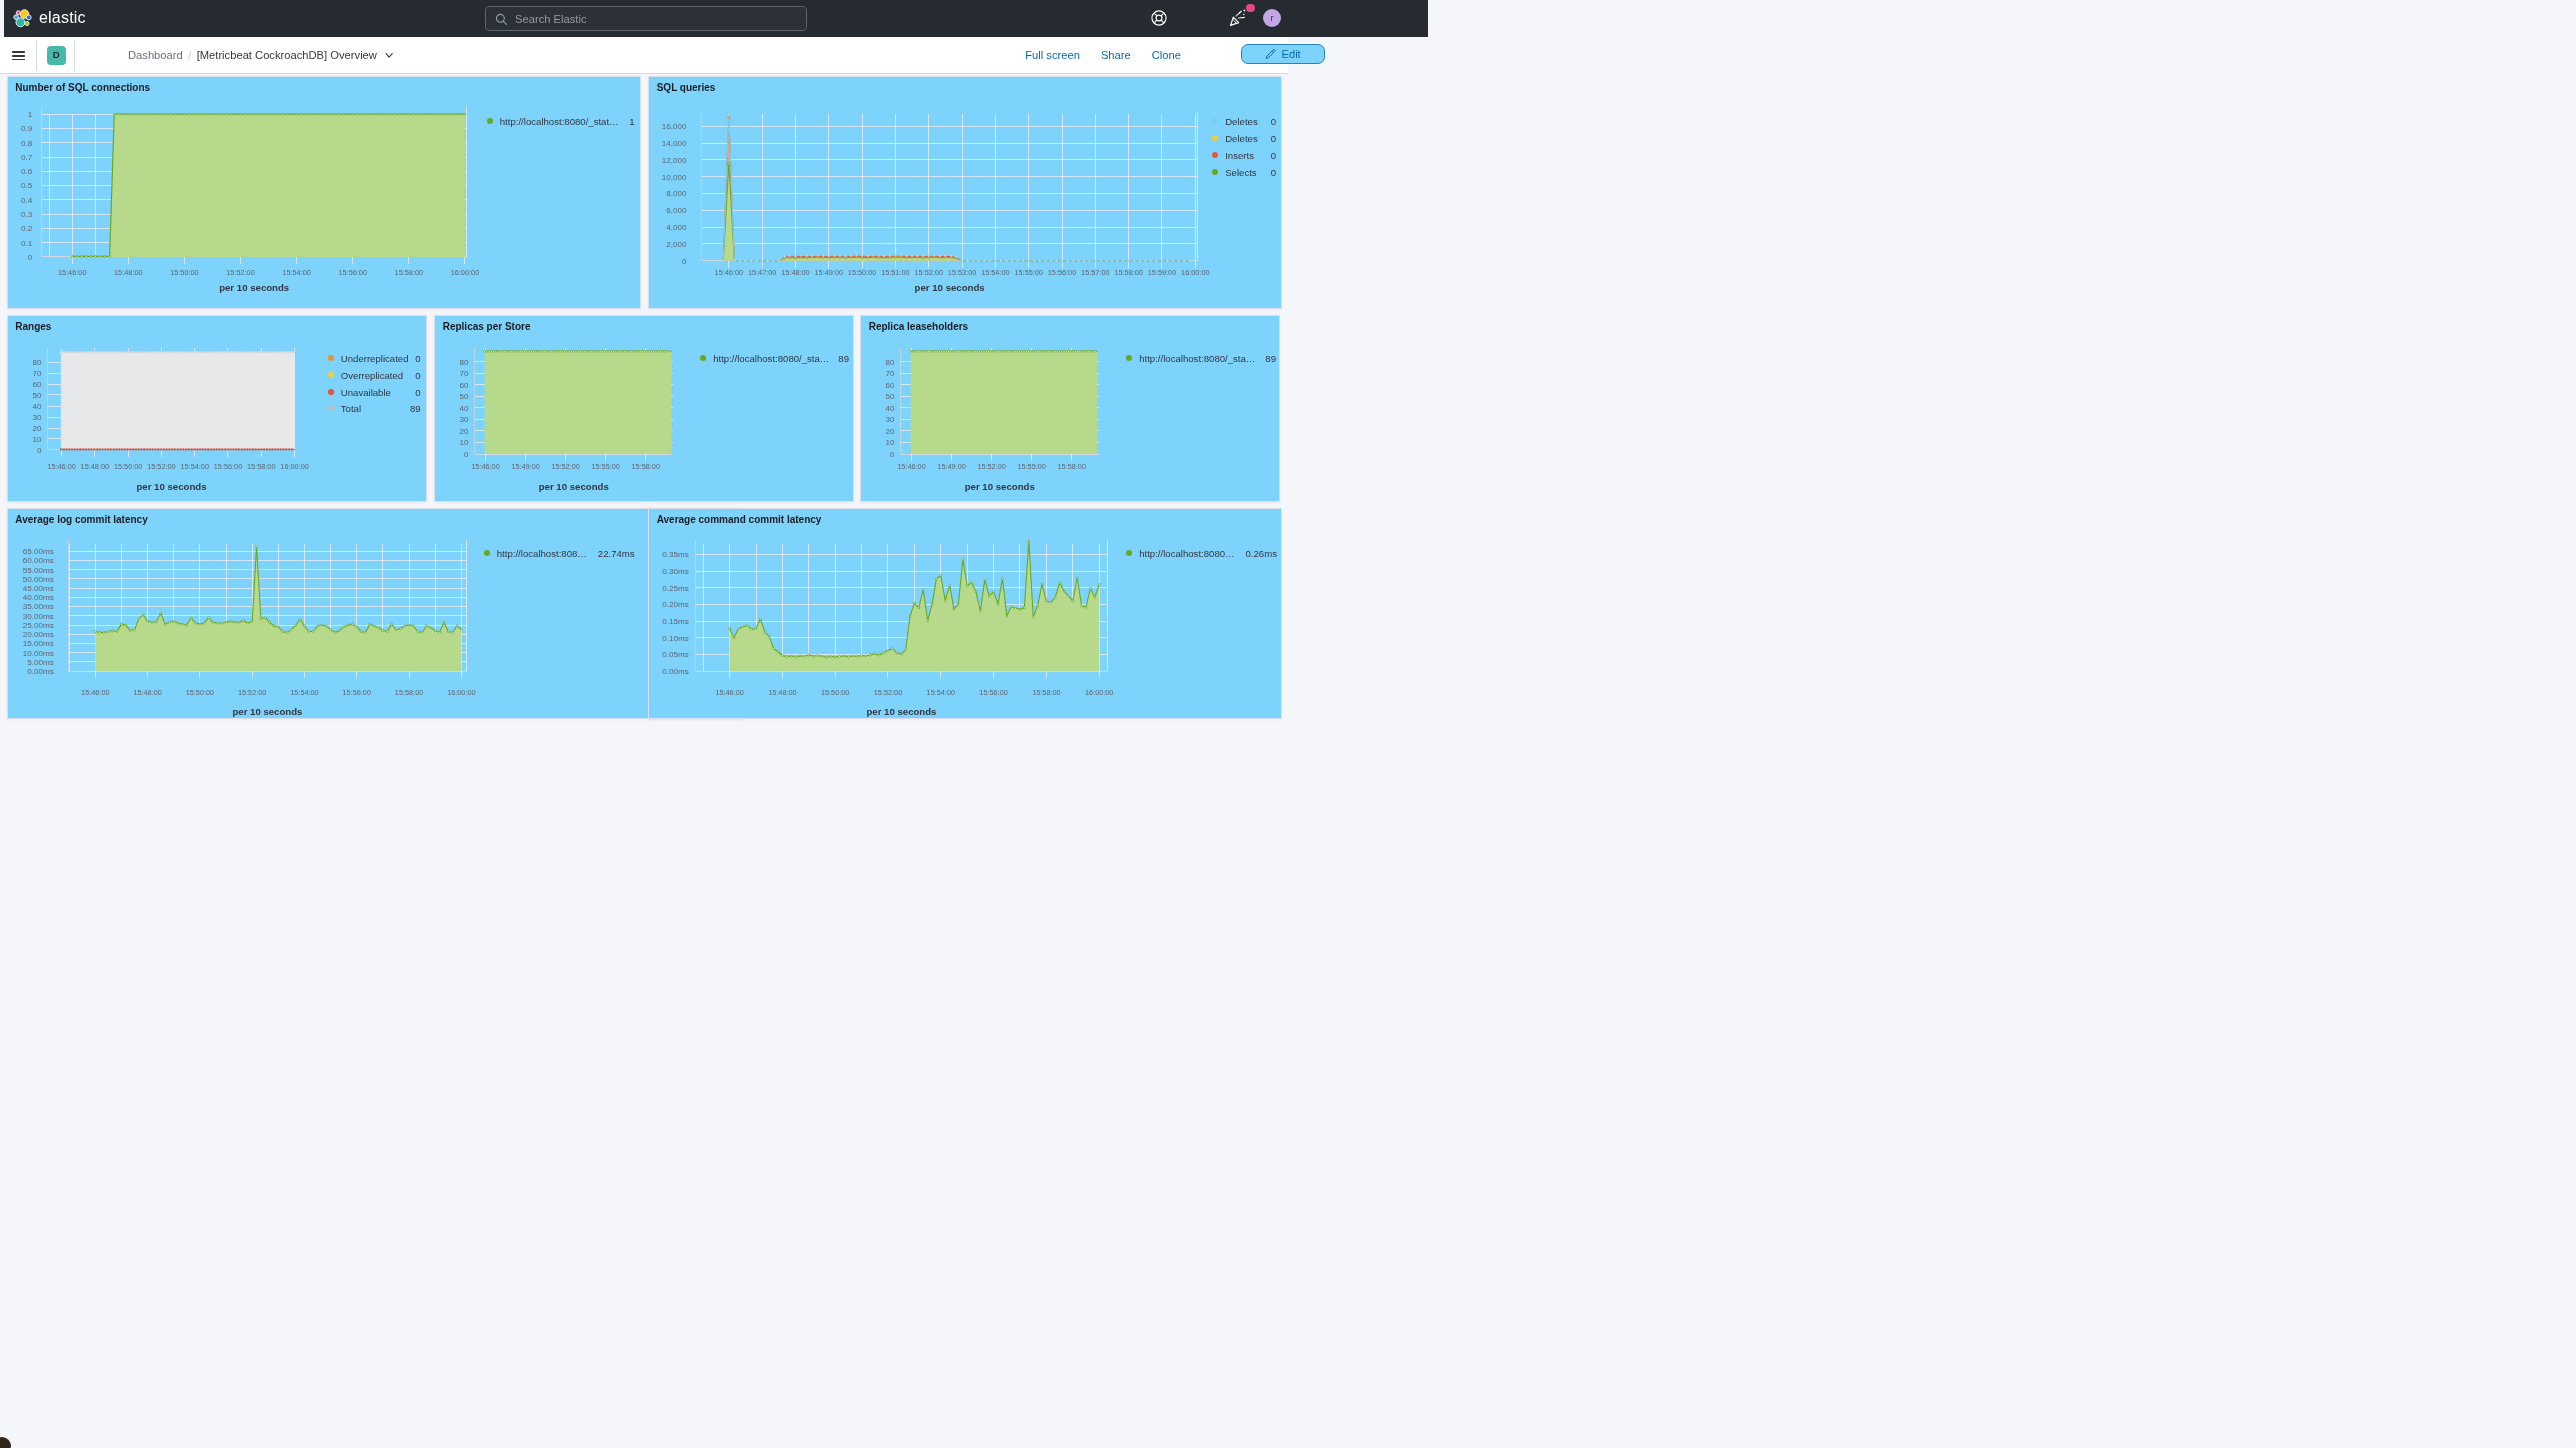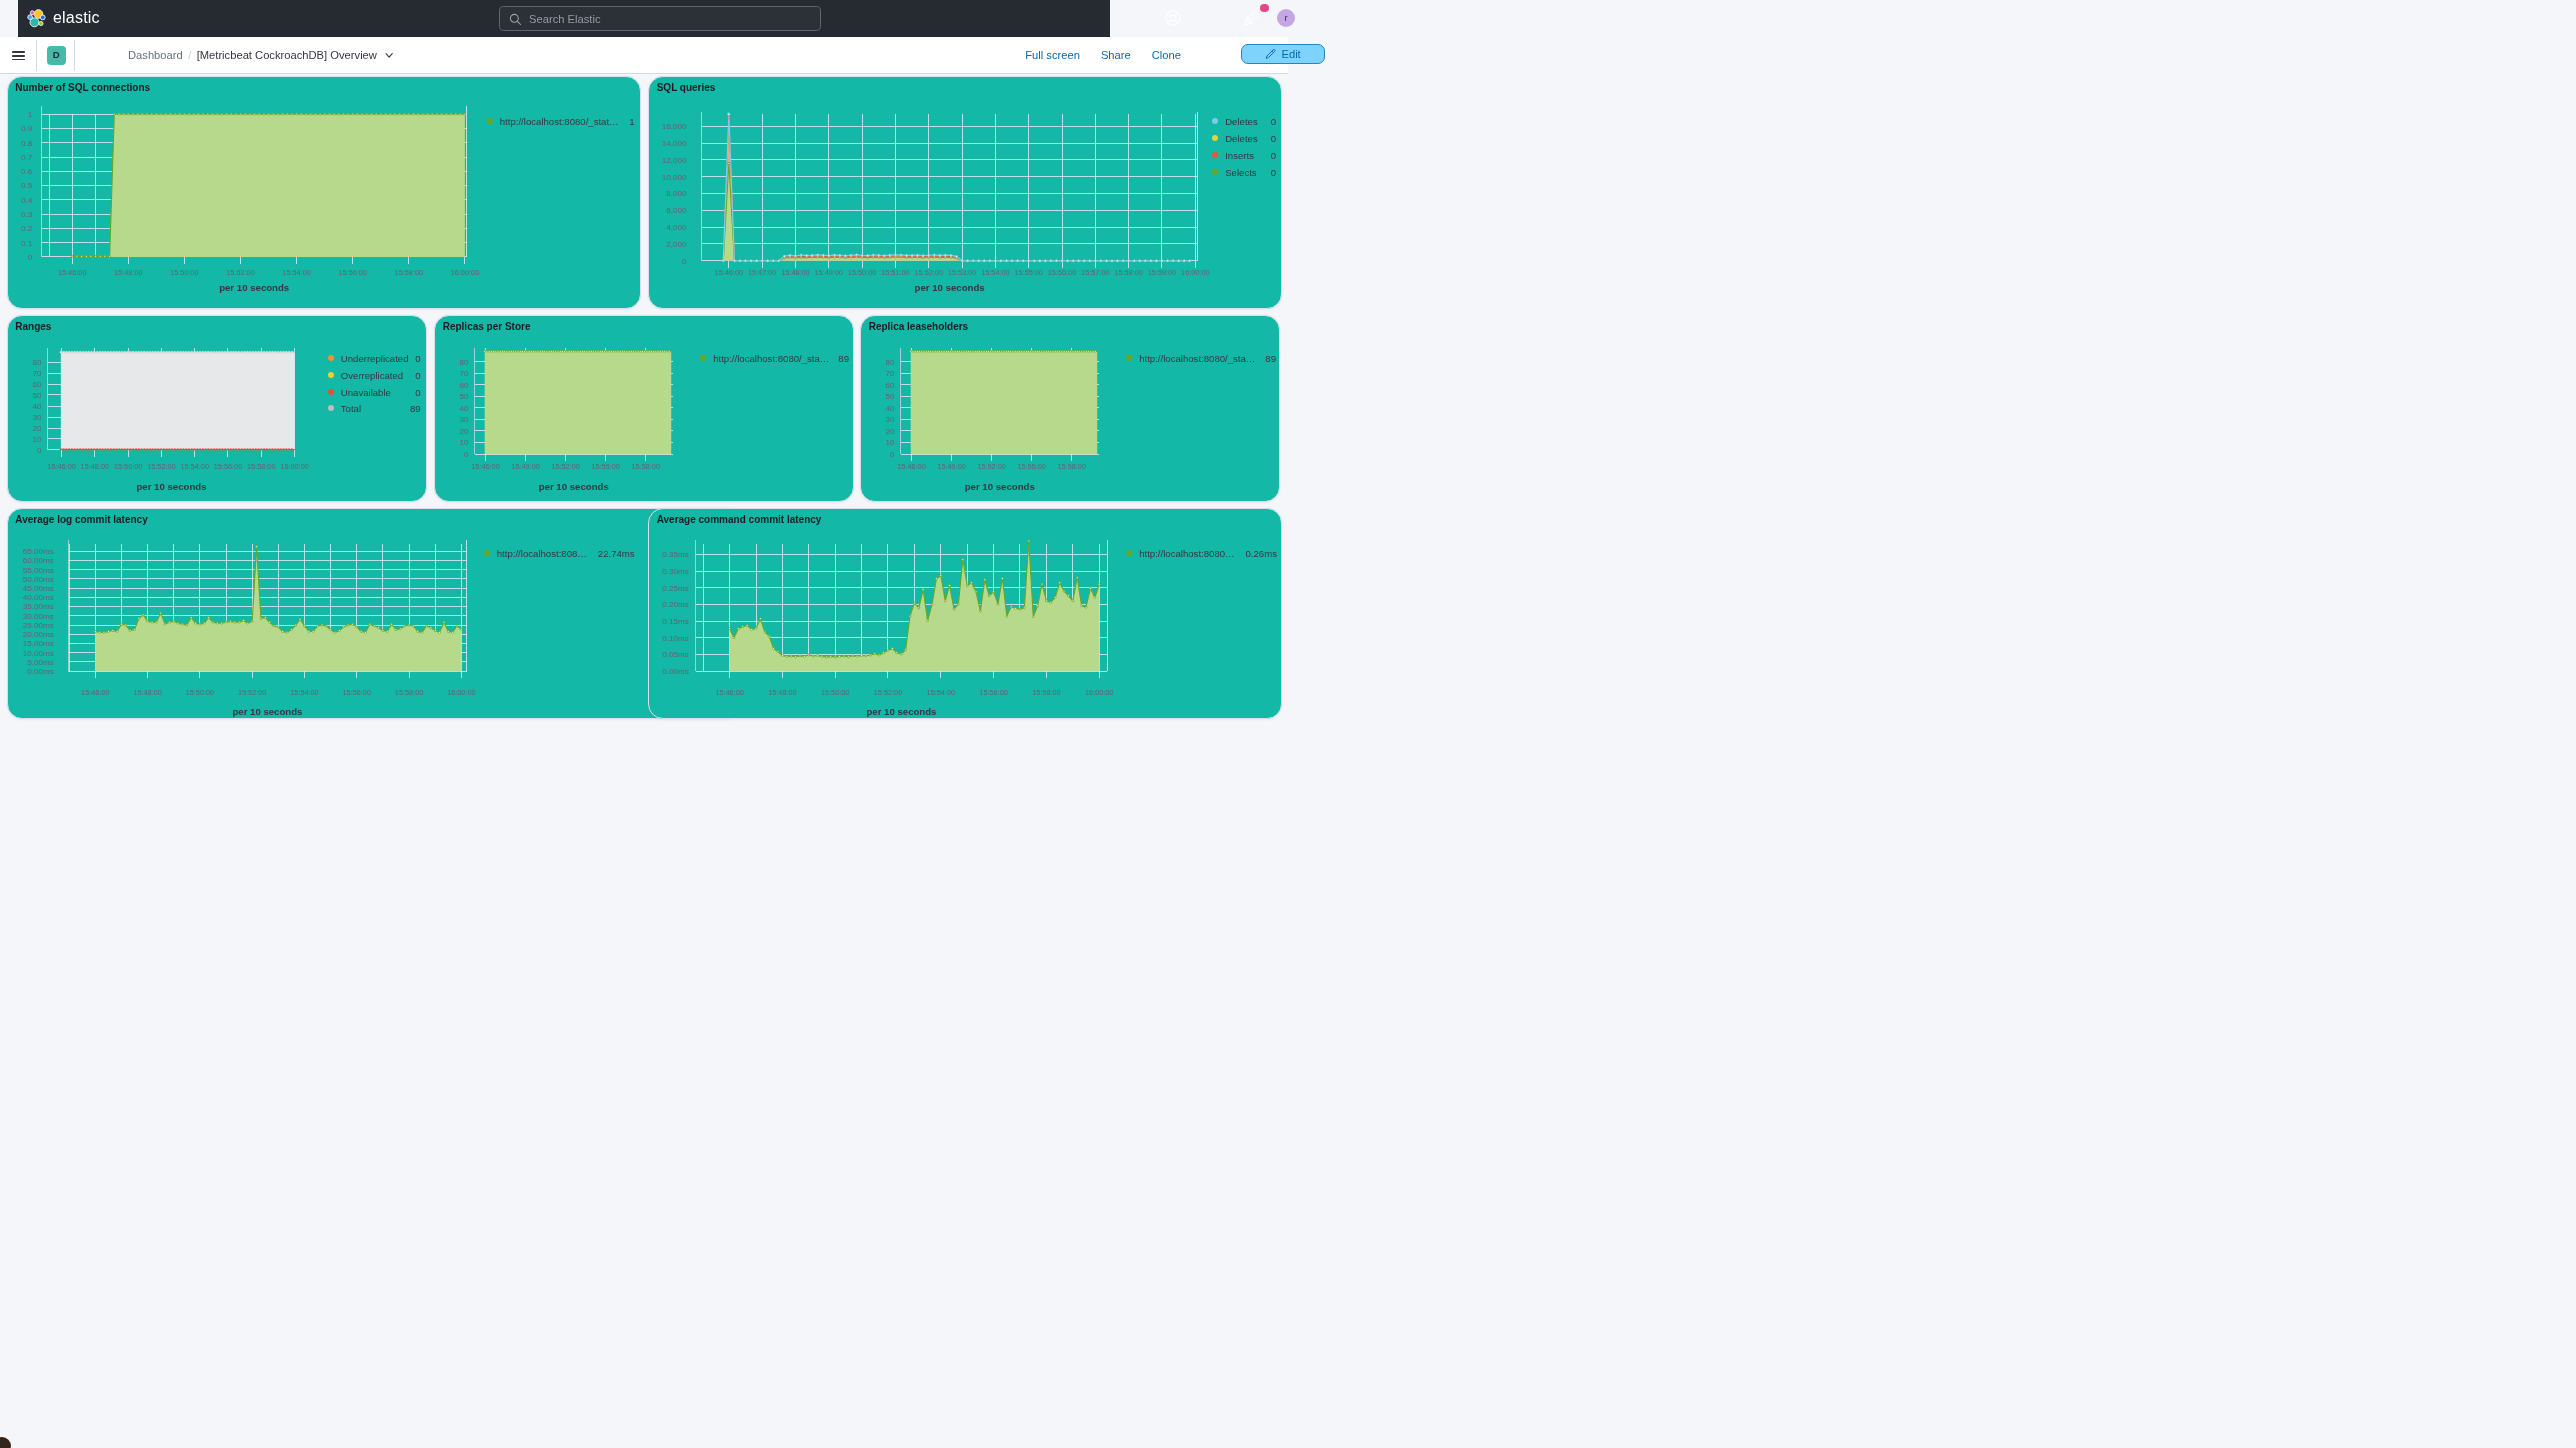--- a/index.html
+++ b/index.html
@@ -1,33 +1,33 @@
 <!DOCTYPE html>
 <html style="font-size:12.3px"><head><meta charset="utf-8"><title>[Metricbeat CockroachDB] Overview - Elastic</title>
 <style>
 * { margin:0; padding:0; box-sizing:border-box; }
 html,body { width:1288px; height:724px; font-family:"Liberation Sans", sans-serif; background:#F5F6FA; overflow:hidden; }
-#topbar { position:absolute; left:18px; top:0; width:1092px; height:37px; background:#262A31; }
+#topbar { position:absolute; left:4px; top:0; width:1424px; height:37px; background:#262A31; }
 #brand { position:absolute; left:35px; top:8.5px; color:#fff; font-size:16px; letter-spacing:0.2px; }
 #searchbox { position:absolute; left:481px; top:6.2px; width:322px; height:25px; border:0.8px solid #60666F; border-radius:4.6px; background:rgba(255,255,255,0.03); }
 #searchbox span { position:absolute; left:29px; top:5.4px; color:#959BA6; font-size:11.2px; }
 #avatar { position:absolute; left:1259px; top:9px; width:18px; height:18px; border-radius:50%; background:#C4A5E5; color:#343741; font-size:9.3px; display:flex; align-items:center; justify-content:center; }
 #pinkdot { position:absolute; left:1242px; top:3.9px; width:8.5px; height:8.5px; border-radius:50%; background:#E7468A; }
 #navbar { position:absolute; left:0; top:37px; width:1288px; height:37px; background:#fff; border-bottom:0.8px solid #D3DAE6; }
 .hline { position:absolute; left:12.3px; width:12.7px; height:1.4px; border-radius:0.8px; background:#343741; }
 .vsep { position:absolute; top:40px; width:0.8px; height:31px; background:#D3DAE6; top:3.1px; height:31px; }
 #dbadge { position:absolute; left:47px; top:9.3px; width:18.5px; height:18.5px; border-radius:3.9px; background:#47B9A8; color:#1f2733; font-weight:bold; font-size:9.6px; text-align:center; line-height:18.5px; }
 #crumbs { position:absolute; left:84px; top:0; height:37px; line-height:37px; font-size:11.2px; color:#69707D; white-space:nowrap;margin-left:44px; }
 #crumbs .sep { color:#C6CBD4; margin:0 5.4px; }
 #crumbs .cur { color:#343741; }
 #actions { position:absolute; right:107px; top:0; height:37px; line-height:37px; font-size:11.2px; color:#006BB4; }
 #actions span { margin-left:21px; }
 #editbtn { position:absolute; left:1194px; top:7px; width:84px; height:20.4px; border:0.8px solid #2882bf; border-radius:7px; color:#006BB4; font-size:11.2px; display:flex; align-items:center; justify-content:center; background:#7dd3fc;margin-left:47px; }
 #content { position:absolute; left:0; top:0; width:1288px; height:724px; }
-.panel { position:absolute; background:#14b8a6; border:0.8px solid #DADFEA; border-radius:15px; box-shadow:0 0.8px 2.3px rgba(130,145,170,0.12); }
+.panel { position:absolute; background:#7dd3fc; border:0.8px solid #DADFEA; border-radius:1px; box-shadow:0 0.8px 2.3px rgba(130,145,170,0.12); }
 .ptitle { position:absolute; left:7.7px; top:5.4px; font-size:10px; font-weight:bold; color:#1A1C21; }
 .lrow { position:absolute; display:flex; align-items:center; height:14px; }
 .ldot { width:6.2px; height:6.2px; border-radius:50%; flex:0 0 6.2px; }
 .llbl { margin-left:7px; font-size:9.6px; color:#343741; white-space:nowrap; overflow:hidden; flex:1; }
 .lval { margin-left:4.6px; font-size:9.6px; color:#343741; }
 #corner { position:absolute; left:-7px; bottom:-7px; width:18px; height:18px; border-radius:50%; background:#34251B; }
 </style></head>
 <body>
 <div id="topbar">
 <svg width="19" height="19" viewBox="0 0 25 25" style="position:absolute;left:9px;top:8.5px">

